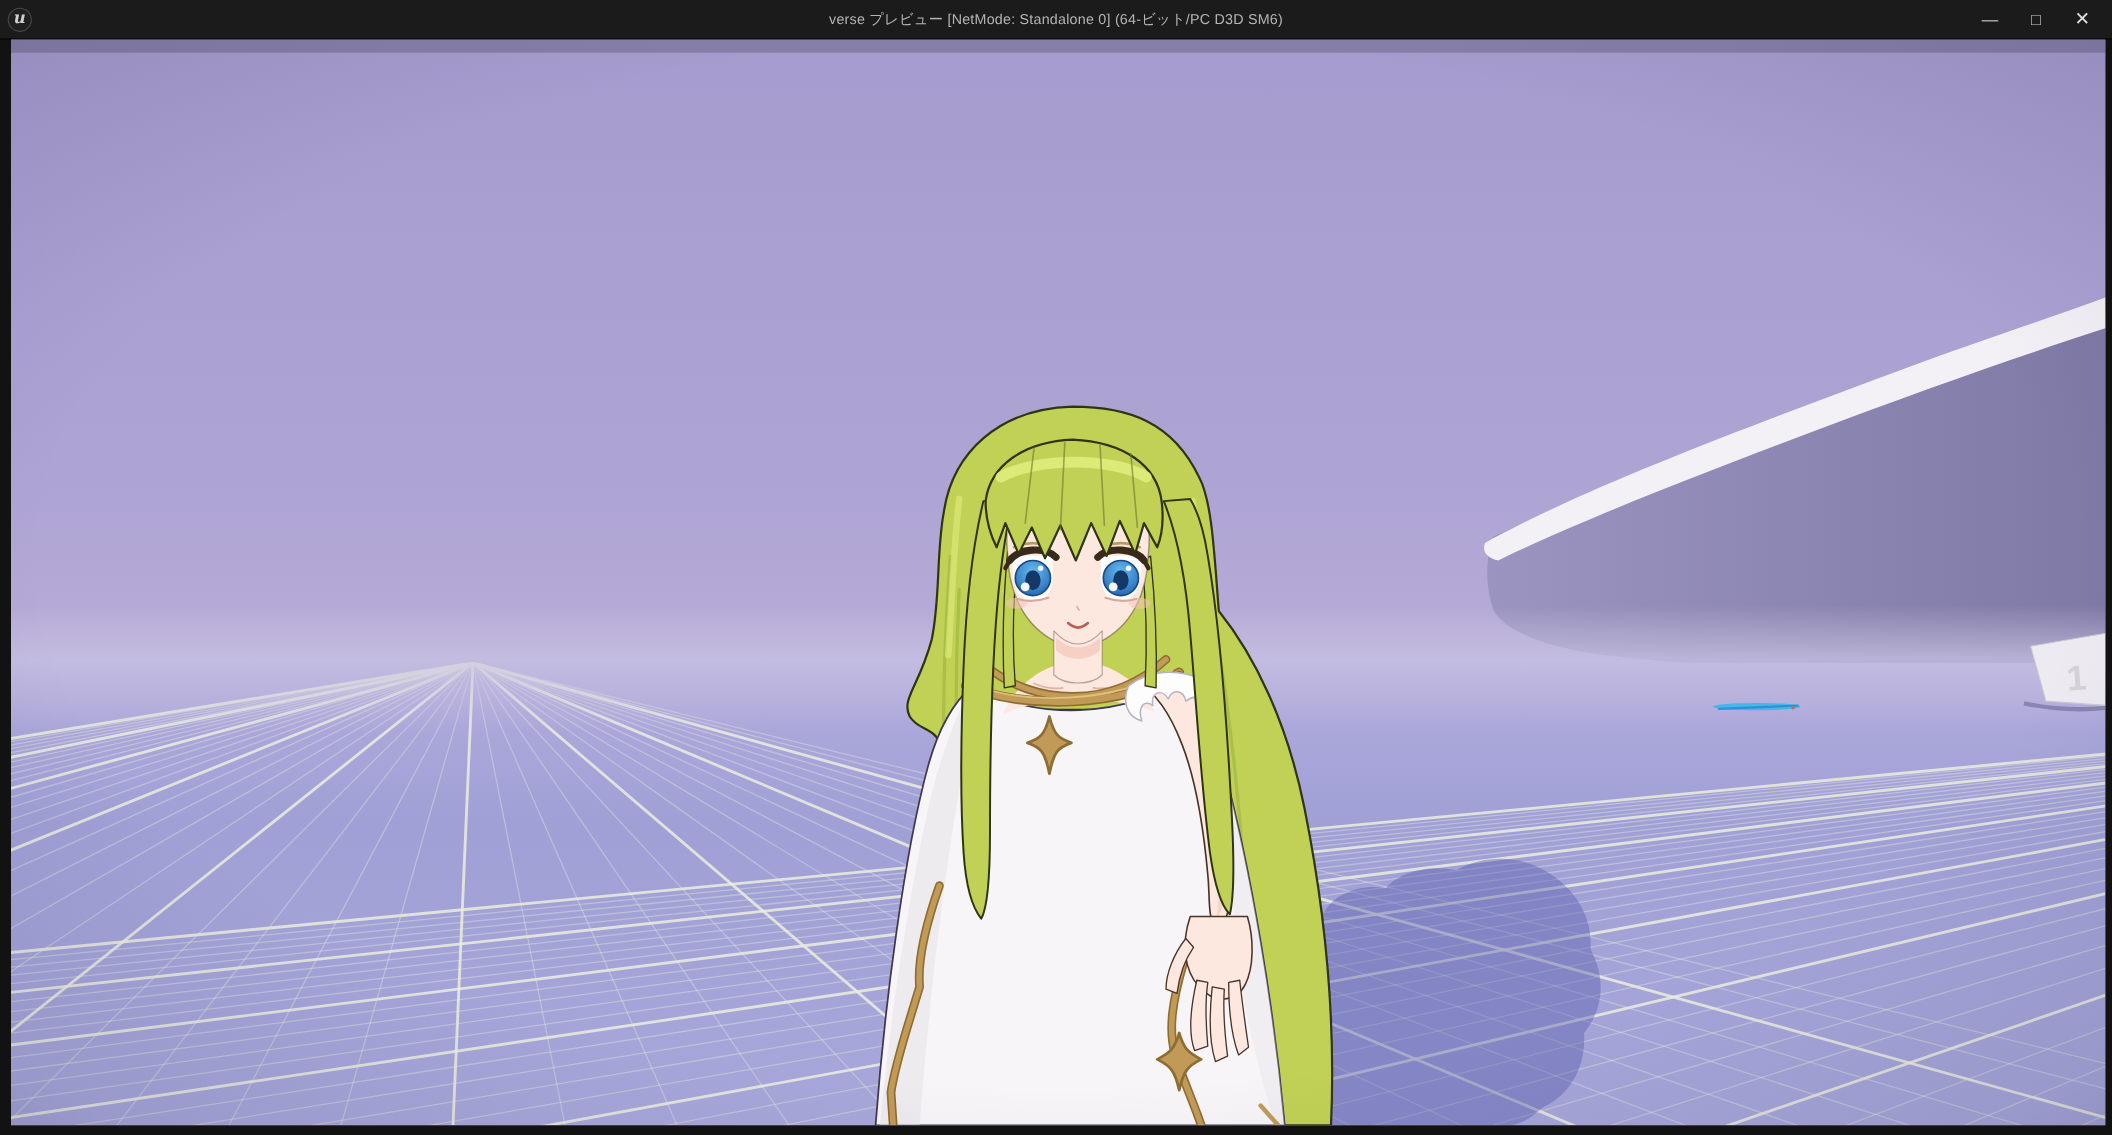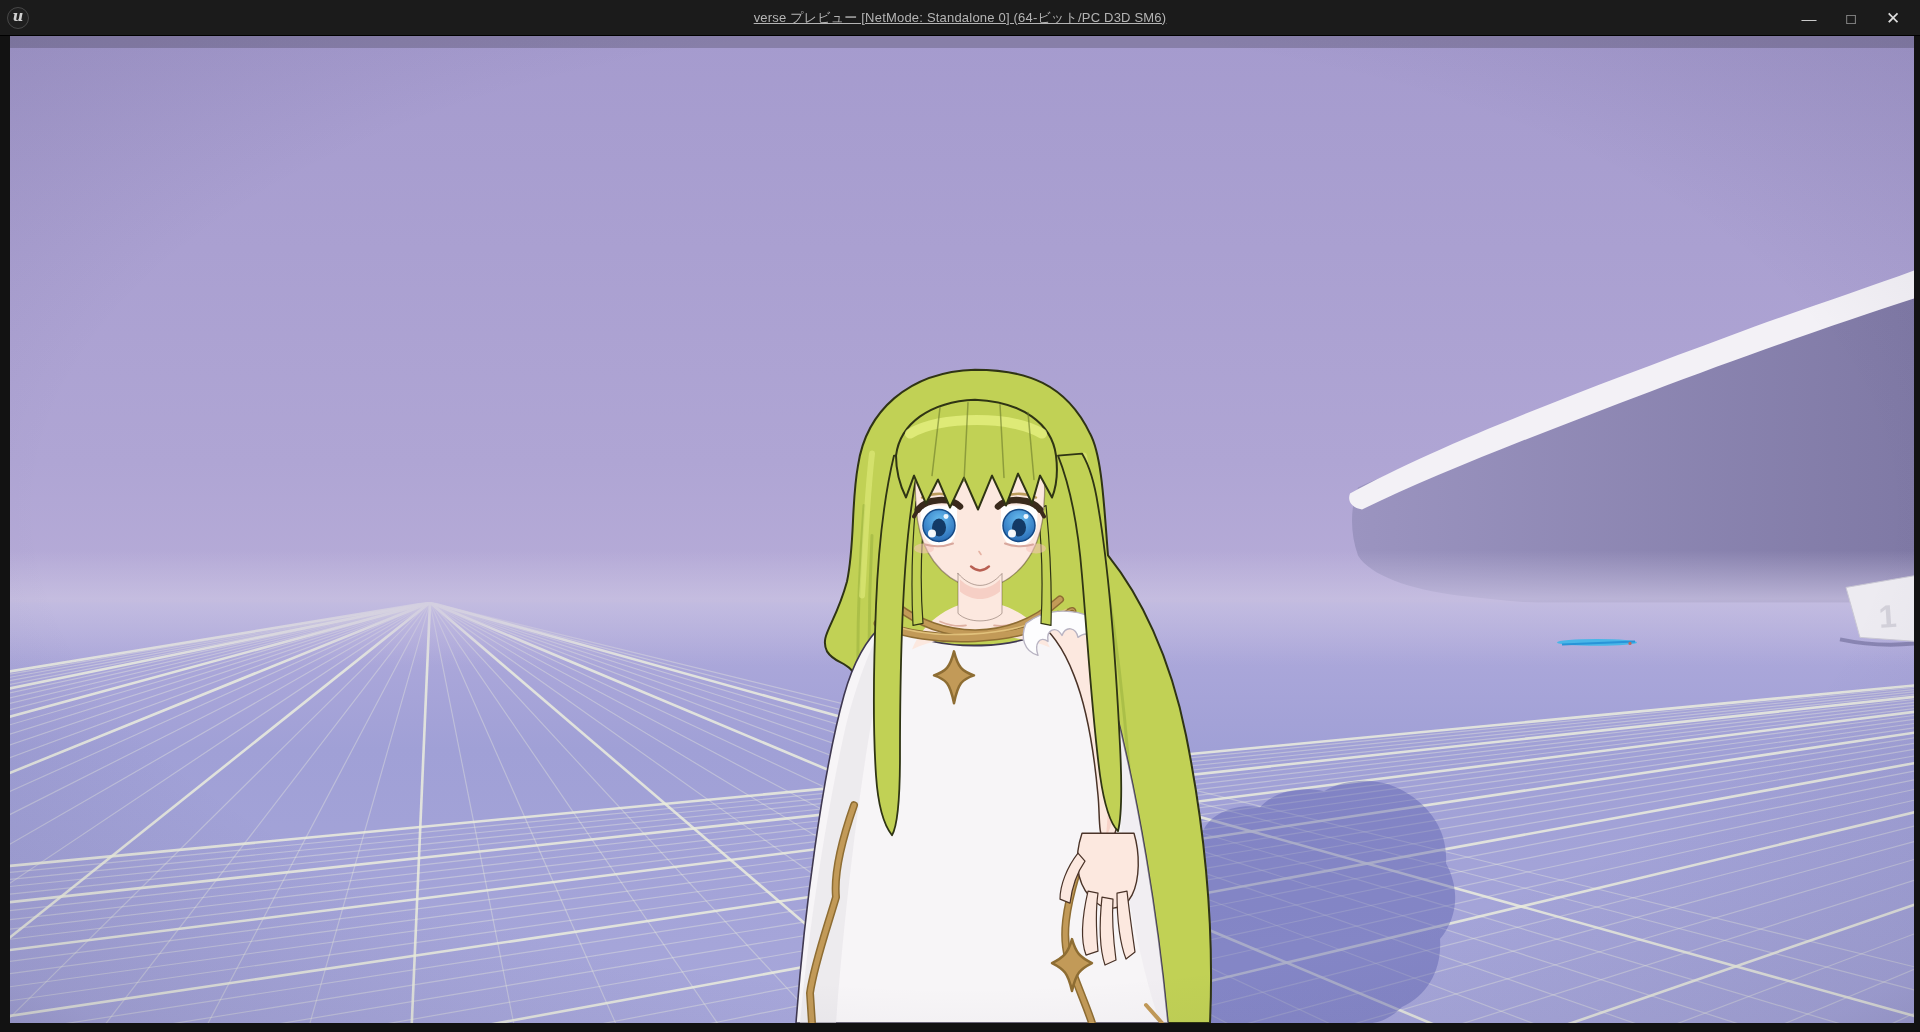--- a/index.html
+++ b/index.html
@@ -16,21 +16,21 @@
     width:22px;height:22px;margin-left:7px;border-radius:50%;
     background:#1f1f1f;border:1.5px solid #484848;box-sizing:border-box;
     display:flex;align-items:center;justify-content:center;flex:0 0 auto;
   }
   .win-icon span{
     font-family:"DejaVu Serif","Liberation Serif",serif;font-style:italic;font-weight:bold;
     font-size:15px;line-height:15px;color:#cfcfcf;transform:translateY(-1px);
   }
   .win-title{
     position:absolute;left:0;right:0;text-align:center;
-    color:#b4b4b4;font-size:13px;letter-spacing:.2px;pointer-events:none;text-decoration:underline;
+    color:#b4b4b4;font-size:13px;letter-spacing:.2px;pointer-events:none;
   }
   .win-controls{position:absolute;right:6px;top:0;height:36px;display:flex;align-items:center;}
   .win-btn{
     width:42px;height:36px;display:flex;align-items:center;justify-content:center;
     color:#c9c9c9;font-size:15px;cursor:default;user-select:none;
   }
   .win-btn.close{font-size:17px;color:#dedede;}
   
   .viewport{
     position:absolute;top:36px;left:10px;right:6px;bottom:9px;background:#a9a0d0;overflow:hidden;

